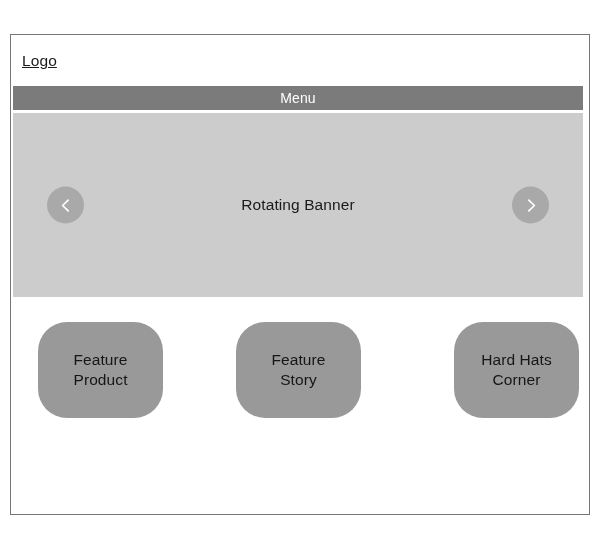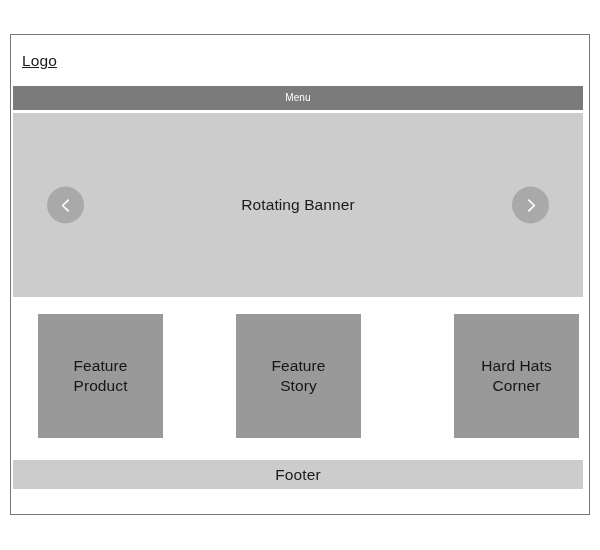--- a/index.html
+++ b/index.html
@@ -50,21 +50,21 @@
     left: 2px;
     top: 51px;
     width: 570px;
     height: 24px;
     background: #7b7b7b;
     display: flex;
     align-items: center;
     justify-content: center;
   }
   .menu-label {
-    font-size: 10px;
+    font-size: 14px;
     color: #ffffff;
     line-height: 1;
     letter-spacing: 0.1px;
   }
 
   
   .banner {
     position: absolute;
     left: 2px;
     top: 78px;
@@ -108,28 +108,29 @@
   
   .feature-row {
     position: absolute;
     left: 0;
     top: 279px;
     width: 577px;
     height: 124px;
   }
   .feature-box {
     position: absolute;
-    top: 0;
-    height: 124px;
+    top: 8px;
+    height: 96px;
     background: #999999;
     display: flex;
     align-items: center;
     justify-content: center;
     text-align: center;
     cursor: pointer;
+    border-radius: 29px;
   }
   .feature-box.box-0 { left: 27px;  width: 125px; }
   .feature-box.box-1 { left: 225px; width: 125px; }
   .feature-box.box-2 { left: 423px; width: 125px; margin-left: 20px; }
 
   .feature-label {
     font-size: 15.5px;
     color: #161616;
     line-height: 1.28;
     letter-spacing: 0.1px;
@@ -202,18 +203,15 @@
 Story</span>
       </div>
 
       <div class="feature-box box-2">
         <span class="feature-label">Hard Hats
 Corner</span>
       </div>
 
     </div>
 
-    <div class="footer-bar">
-      <span class="footer-label">Footer</span>
-    </div>
 
   </div>
 </div>
 
 </body></html>

